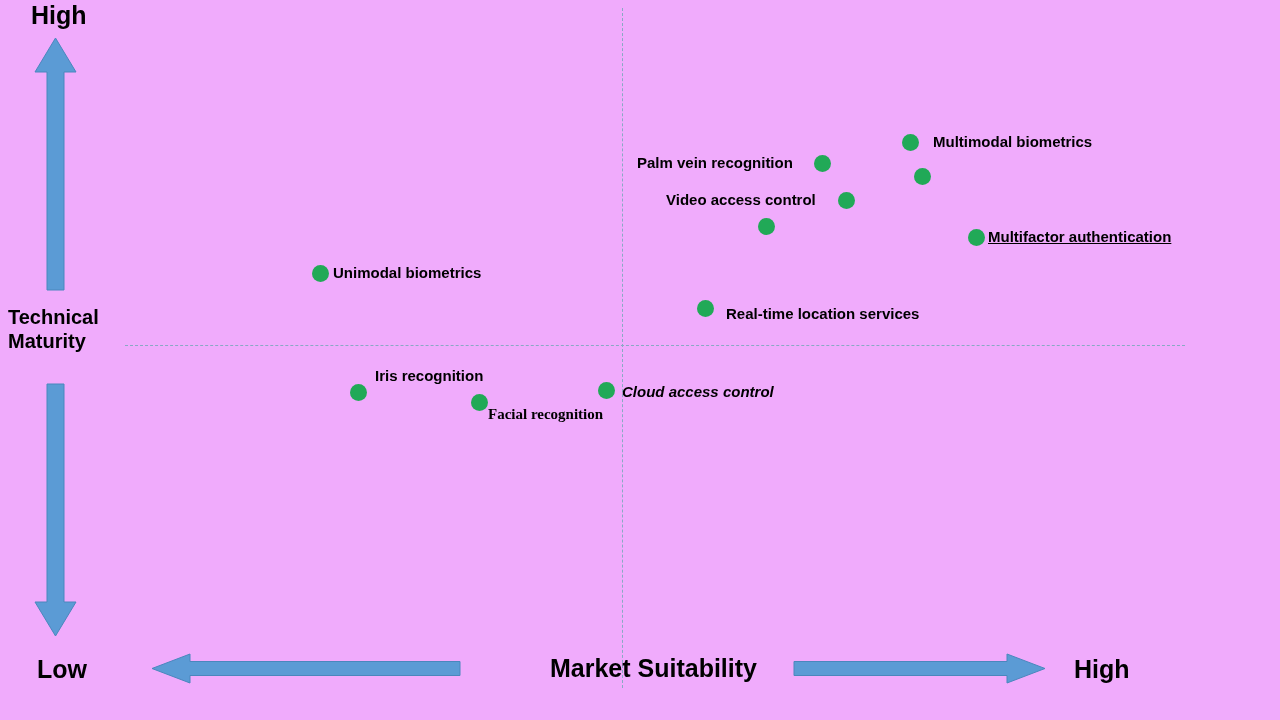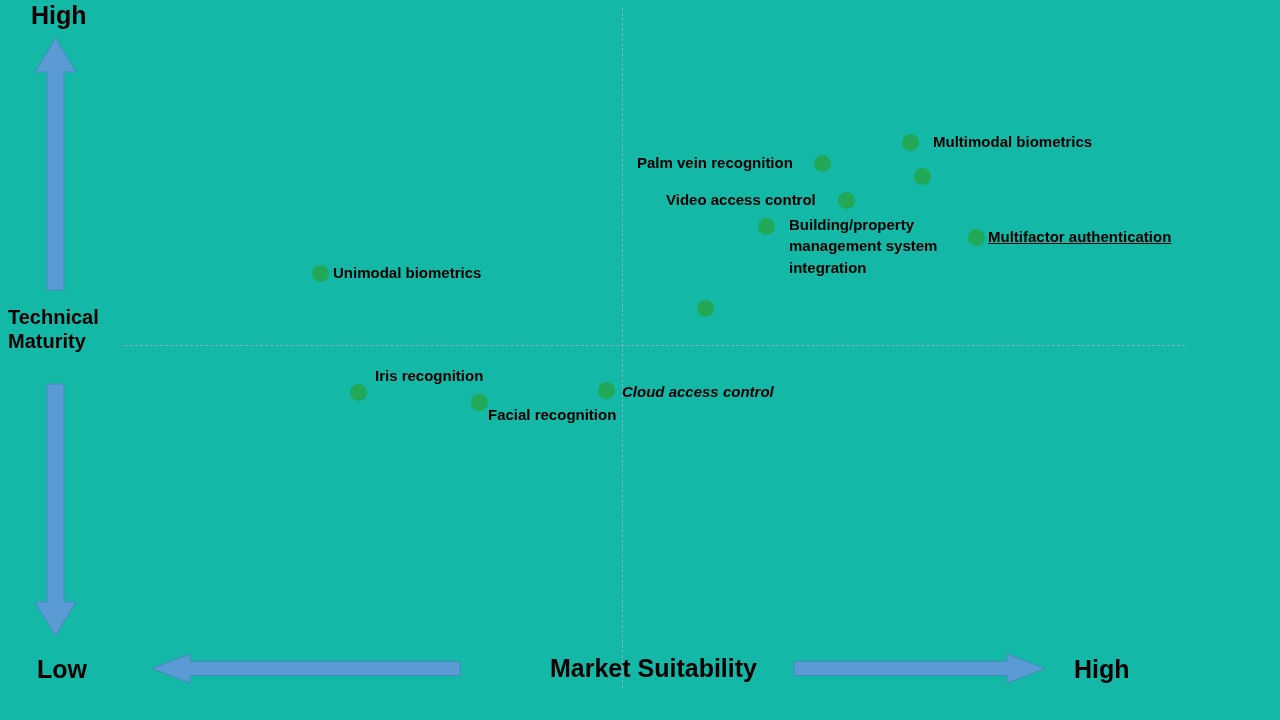--- a/index.html
+++ b/index.html
@@ -4,21 +4,21 @@
 <style>
   html, body {
     margin: 0;
     padding: 0;
     background: #ffffff;
   }
   #canvas {
     position: relative;
     width: 1280px;
     height: 720px;
-    background: #14b8a6;
+    background: #f0abfc;
     font-family: "Liberation Sans", sans-serif;
     overflow: hidden;
   }
 
   
   .axis-dash-v {
     position: absolute;
     border-left: 1.5px dashed #89a9c4;
     width: 0;
   }
@@ -110,34 +110,32 @@
 
   <div class="pt" style="left:814px; top:155px;"></div>
   <div class="pt-label" style="left:637px; top:152px; text-align:right;">Palm vein recognition</div>
 
   <div class="pt" style="left:914px; top:168px;"></div>
 
   <div class="pt" style="left:838px; top:192px;"></div>
   <div class="pt-label" style="left:666px; top:189px; text-align:right;">Video access control</div>
 
   <div class="pt" style="left:758px; top:218px;"></div>
-  <div class="pt-label" style="left:789px; top:214px;">Building/property
-management system
-integration</div>
 
   <div class="pt" style="left:968px; top:229px;"></div>
   <div class="pt-label" style="left:988px; top:226px;text-decoration:underline;">Multifactor authentication</div>
 
   <div class="pt" style="left:312px; top:265px;"></div>
   <div class="pt-label" style="left:333px; top:262px;">Unimodal biometrics</div>
 
   <div class="pt" style="left:697px; top:300px;"></div>
+  <div class="pt-label" style="left:726px; top:303px;">Real-time location services</div>
 
   <div class="pt" style="left:598px; top:382px;"></div>
   <div class="pt-label" style="left:622px; top:381px;font-style:italic;">Cloud access control</div>
 
   <div class="pt" style="left:350px; top:384px;"></div>
   <div class="pt-label" style="left:375px; top:365px;">Iris recognition</div>
 
   <div class="pt" style="left:471px; top:394px;"></div>
-  <div class="pt-label" style="left:488px; top:404px;">Facial recognition</div>
+  <div class="pt-label" style="left:488px; top:404px;font-family:Liberation Serif, serif;">Facial recognition</div>
 
 </div>
 
 </body></html>

